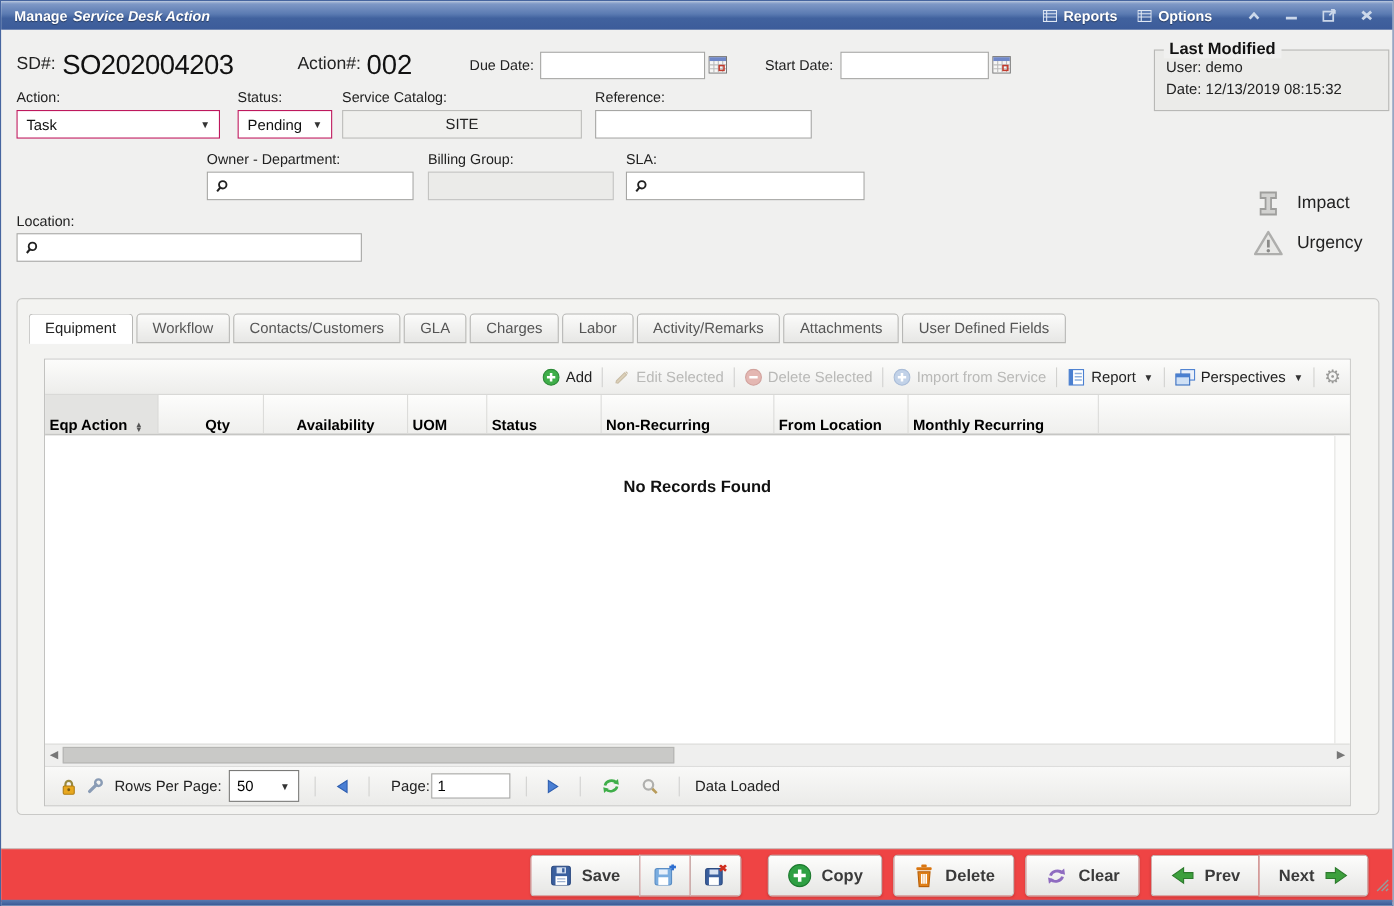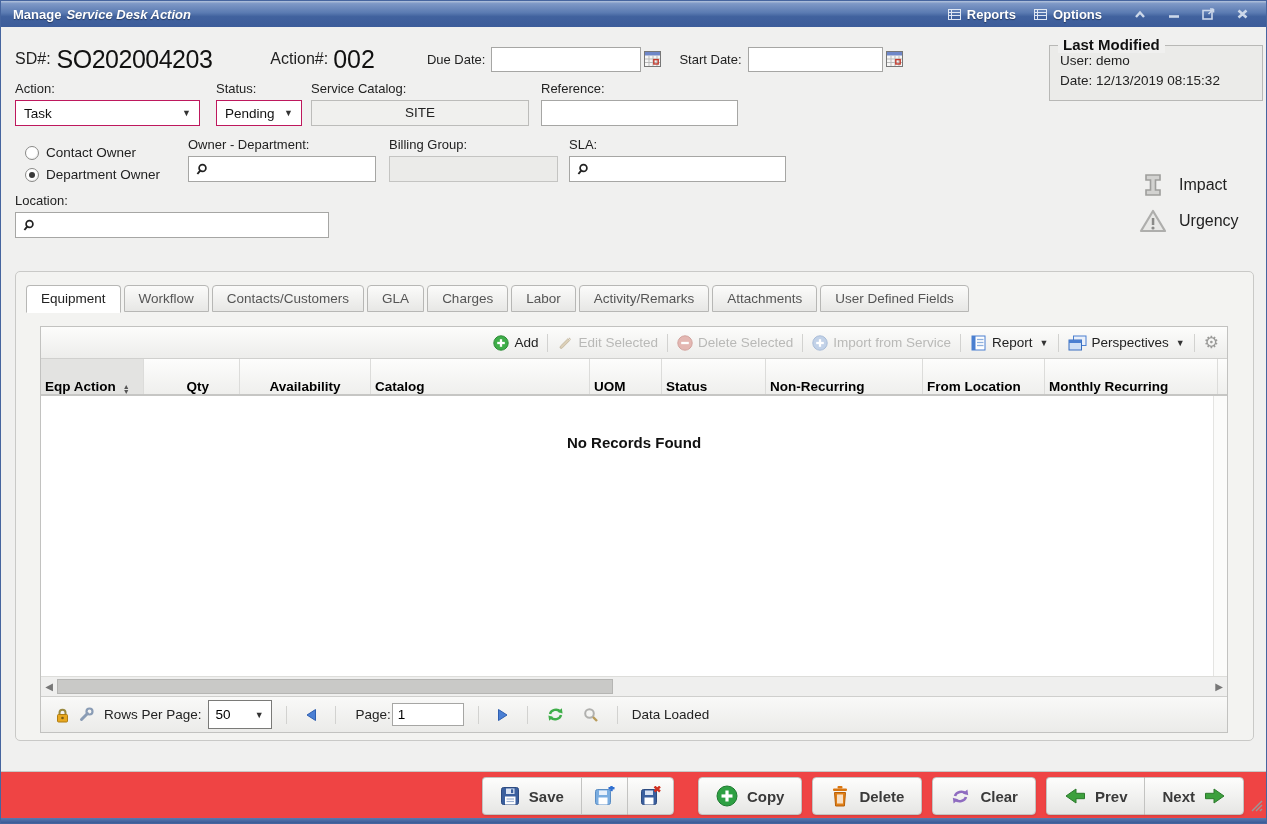--- a/index.html
+++ b/index.html
@@ -195,21 +195,21 @@
           <rect x="0.5" y="0.5" width="16" height="15" fill="#f6f6f5" stroke="#777"></rect>
           <rect x="1" y="1" width="15" height="3.5" fill="#6f87c8"></rect>
           <line x1="5" y1="4.5" x2="5" y2="15" stroke="#bbb"></line>
           <line x1="9" y1="4.5" x2="9" y2="15" stroke="#bbb"></line>
           <line x1="13" y1="4.5" x2="13" y2="15" stroke="#bbb"></line>
           <line x1="1" y1="8" x2="16" y2="8" stroke="#bbb"></line>
           <line x1="1" y1="11.5" x2="16" y2="11.5" stroke="#bbb"></line>
           <rect x="9.8" y="8.6" width="4.4" height="4.4" fill="none" stroke="#c23b2e" stroke-width="1.4"></rect>
         </svg>
     </span>
-    <span class="date-label" style="margin-left:18px;">Start Date:</span>
+    <span class="date-label" style="margin-left:34px;">Start Date:</span>
     <input class="date-input date-input2" type="text" style="">
     <span class="cal-btn">
       <svg width="17" height="16">
           <rect x="0.5" y="0.5" width="16" height="15" fill="#f6f6f5" stroke="#777"></rect>
           <rect x="1" y="1" width="15" height="3.5" fill="#6f87c8"></rect>
           <line x1="5" y1="4.5" x2="5" y2="15" stroke="#bbb"></line>
           <line x1="9" y1="4.5" x2="9" y2="15" stroke="#bbb"></line>
           <line x1="13" y1="4.5" x2="13" y2="15" stroke="#bbb"></line>
           <line x1="1" y1="8" x2="16" y2="8" stroke="#bbb"></line>
           <line x1="1" y1="11.5" x2="16" y2="11.5" stroke="#bbb"></line>
@@ -240,30 +240,20 @@
   </div>
   <div class="field-col" style="left:310px; top:80px; width:218px;">
     <span class="lbl">Service Catalog:</span>
     <div class="input readonly" style="line-height:24px;">SITE</div>
   </div>
   <div class="field-col" style="left:540px; top:80px; width:197px;">
     <span class="lbl">Reference:</span>
     <input class="input" style="width: 100%;" type="text">
   </div>
 
-  <div class="radio-group">
-    <div class="radio-row">
-      <span class="radio"></span>
-      <span class="radio-label">Contact Owner</span>
-    </div>
-    <div class="radio-row">
-      <span class="radio checked"></span>
-      <span class="radio-label">Department Owner</span>
-    </div>
-  </div>
 
   <div class="field-col" style="left:187px; top:136px; width:188px;">
     <span class="lbl">Owner - Department:</span>
     <div class="search-field">
       <svg width="13" height="13">
           <circle cx="7.5" cy="5" r="3.4" fill="none" stroke="#222" stroke-width="1.7"></circle>
           <line x1="5.2" y1="7.6" x2="2.4" y2="11" stroke="#222" stroke-width="1.9"></line>
         </svg>
     </div>
   </div>
@@ -392,23 +382,20 @@
               <span>▲</span>
               <span>▼</span>
             </span>
         </div>
         <div class="gh right" style="width:96px;">
             <span>Qty</span>
           </div>
         <div class="gh center" style="width:131px;">
             <span>Availability</span>
           </div>
-        <div class="gh" style="width:219px;">
-            <span>Catalog</span>
-          </div>
         <div class="gh" style="width:72px;">
             <span>UOM</span>
           </div>
         <div class="gh" style="width:104px;">
             <span>Status</span>
           </div>
         <div class="gh" style="width:157px;">
             <span>Non-Recurring</span>
           </div>
         <div class="gh" style="width:122px;">

